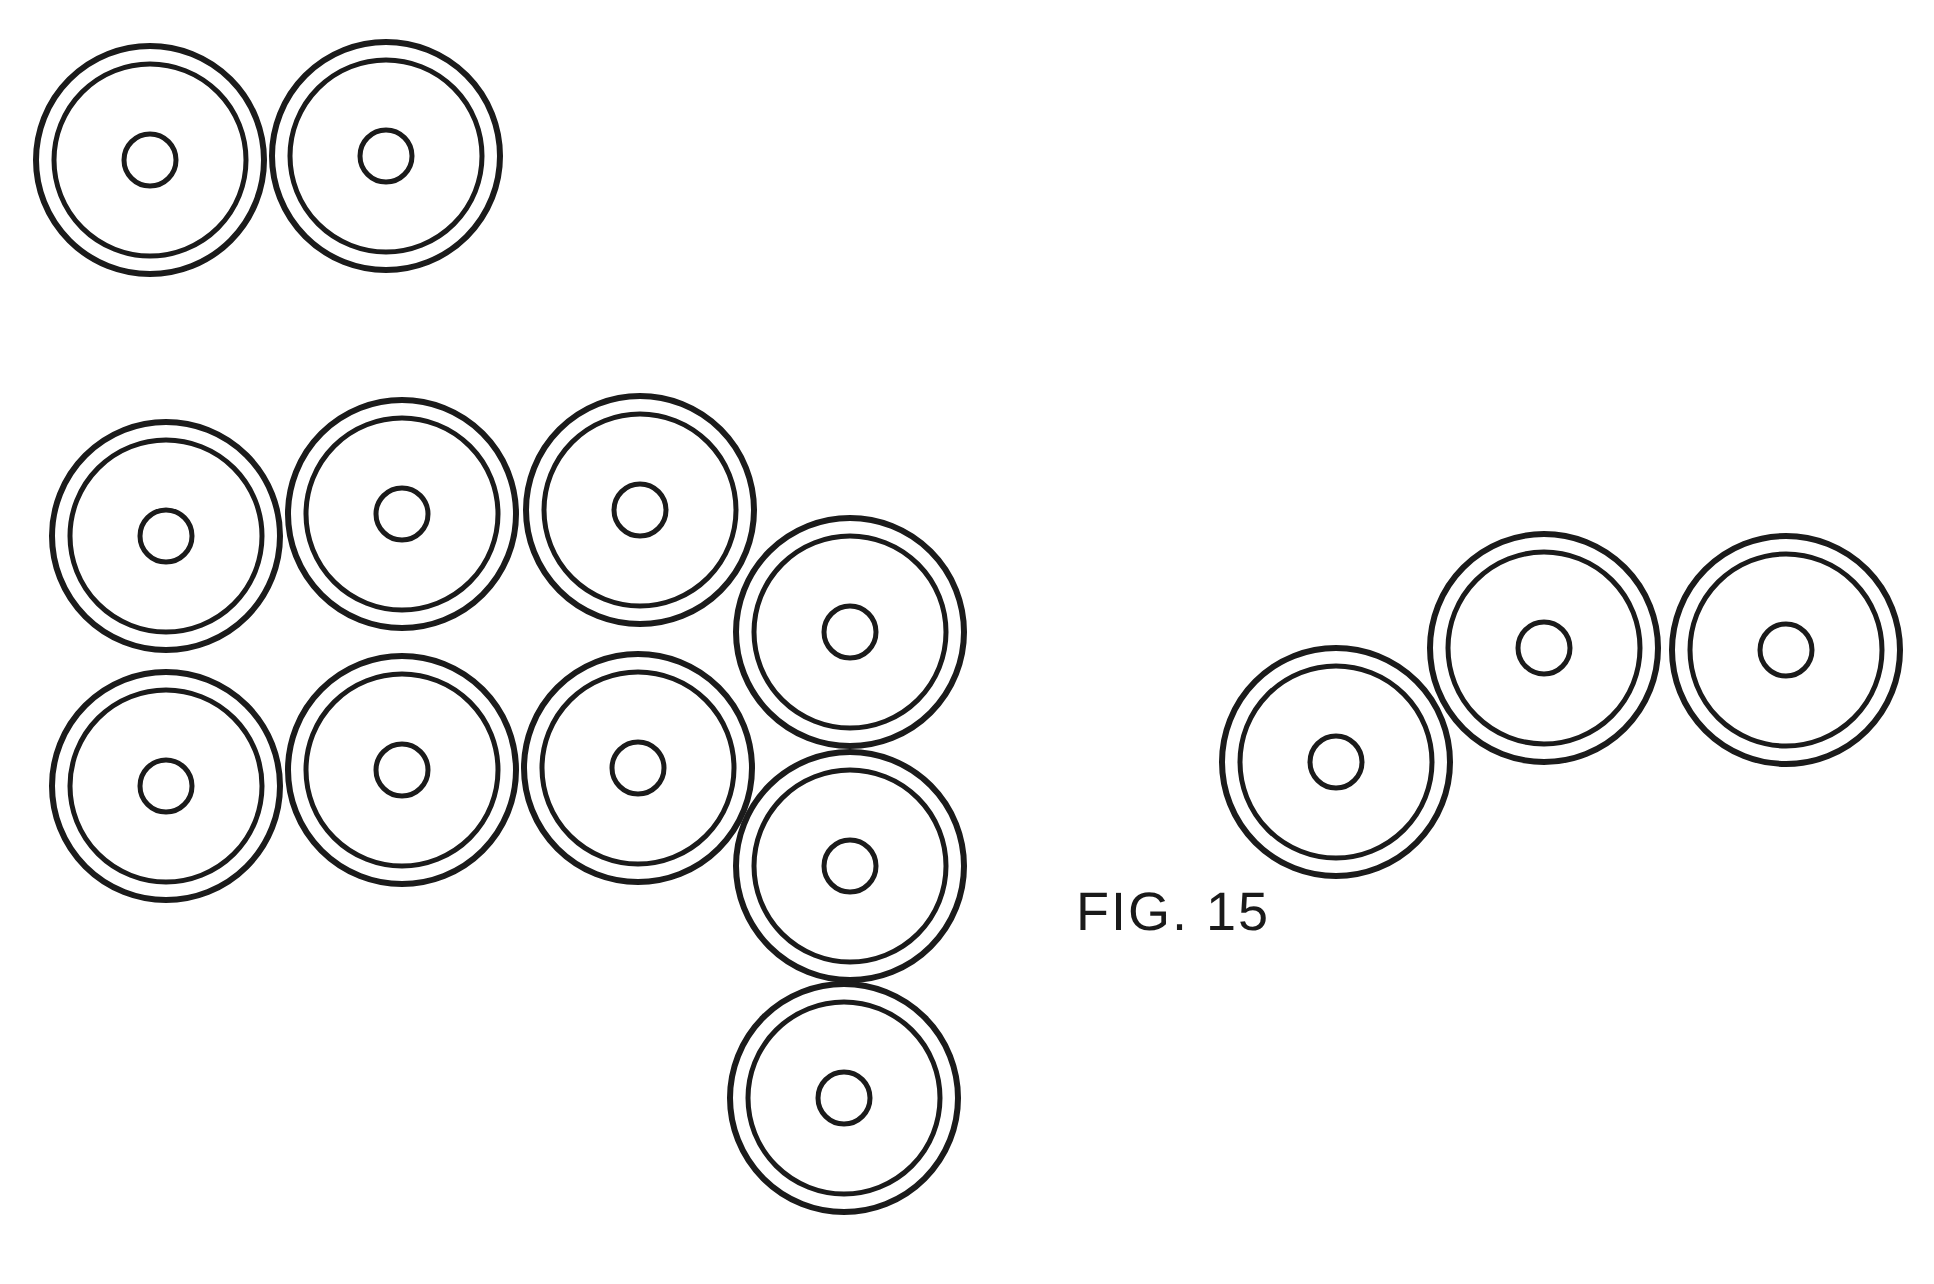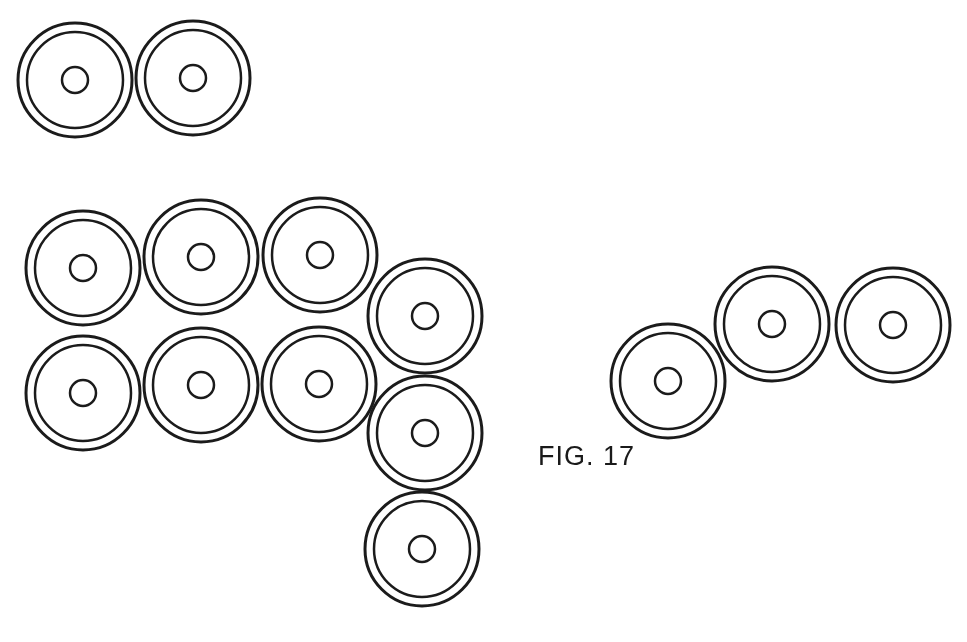--- a/index.html
+++ b/index.html
@@ -99,14 +99,14 @@
         <circle cx="772" cy="324" r="57" fill="none" stroke="#1b1b1b" stroke-width="3"></circle>
         <circle cx="772" cy="324" r="48" fill="none" stroke="#1b1b1b" stroke-width="2.5"></circle>
         <circle cx="772" cy="324" r="13" fill="none" stroke="#1b1b1b" stroke-width="2.5"></circle>
       </g>
       <g>
         <circle cx="893" cy="325" r="57" fill="none" stroke="#1b1b1b" stroke-width="3"></circle>
         <circle cx="893" cy="325" r="48" fill="none" stroke="#1b1b1b" stroke-width="2.5"></circle>
         <circle cx="893" cy="325" r="13" fill="none" stroke="#1b1b1b" stroke-width="2.5"></circle>
       </g>
     </svg>
-  <div class="fig-label" style="left: 538px; top: 441px;">FIG. 17</div>
+  <div class="fig-label" style="left: 538px; top: 441px;">FIG. 15</div>
 </div>
 
 </body></html>

